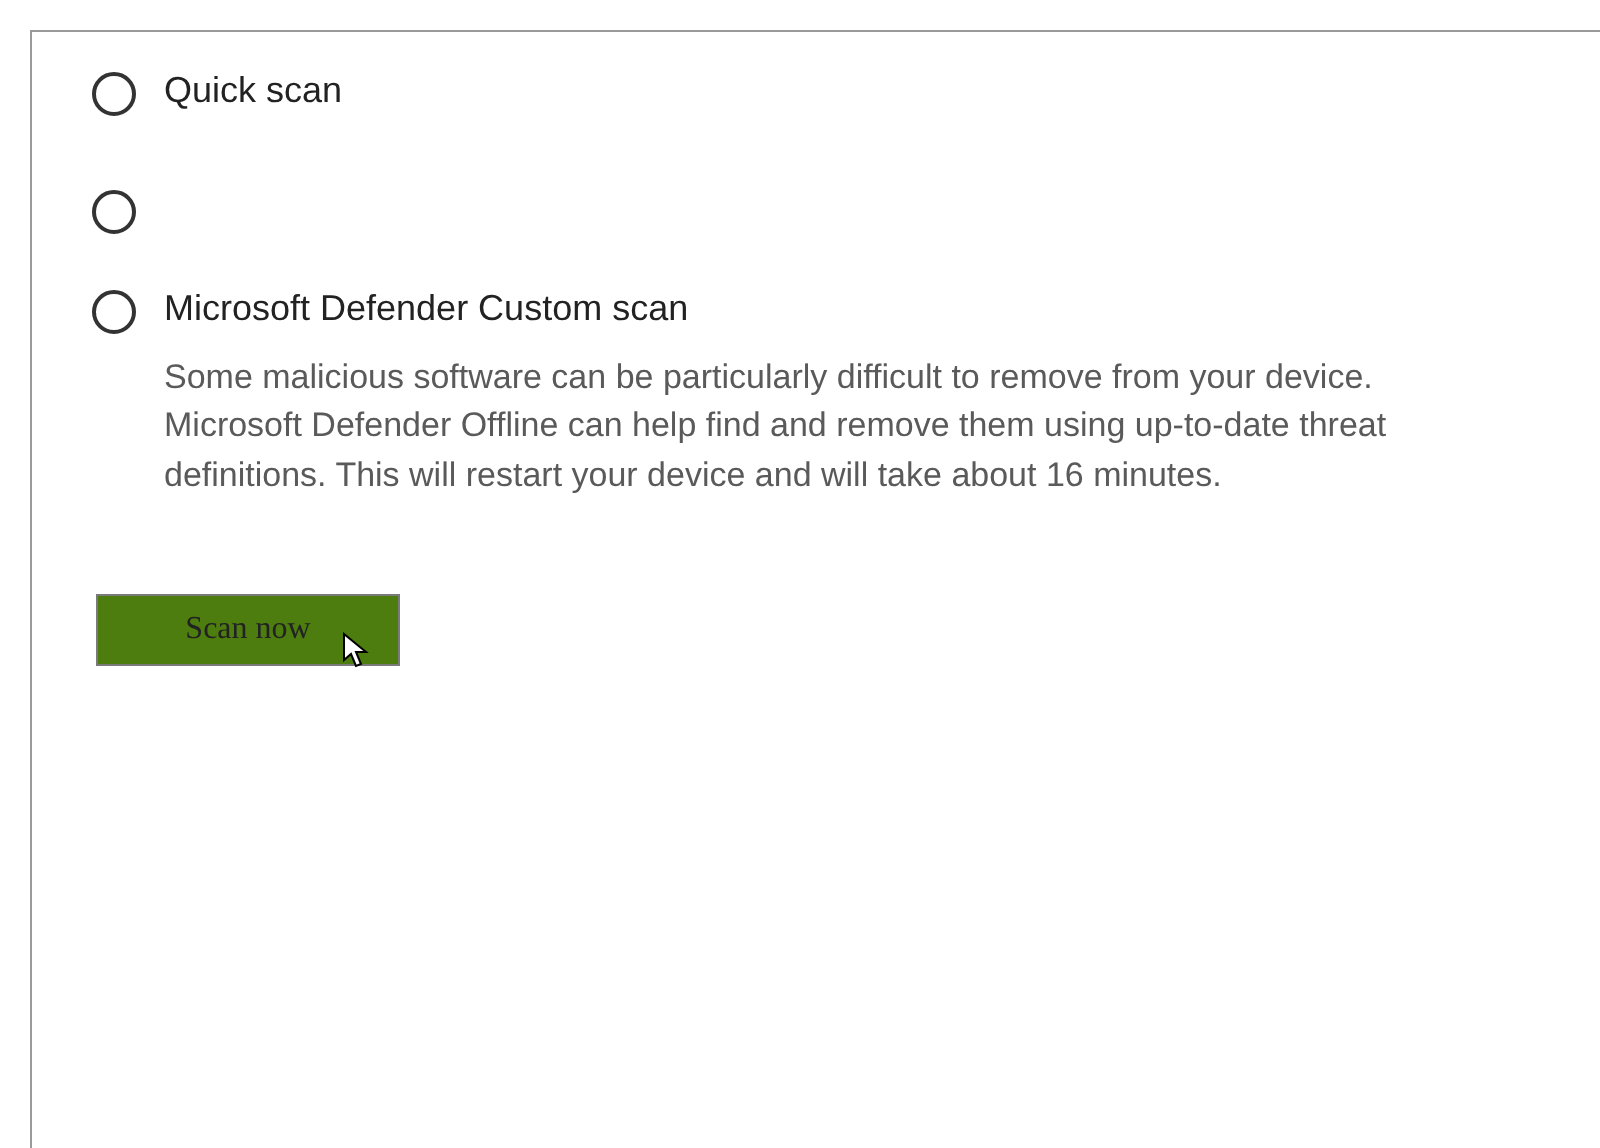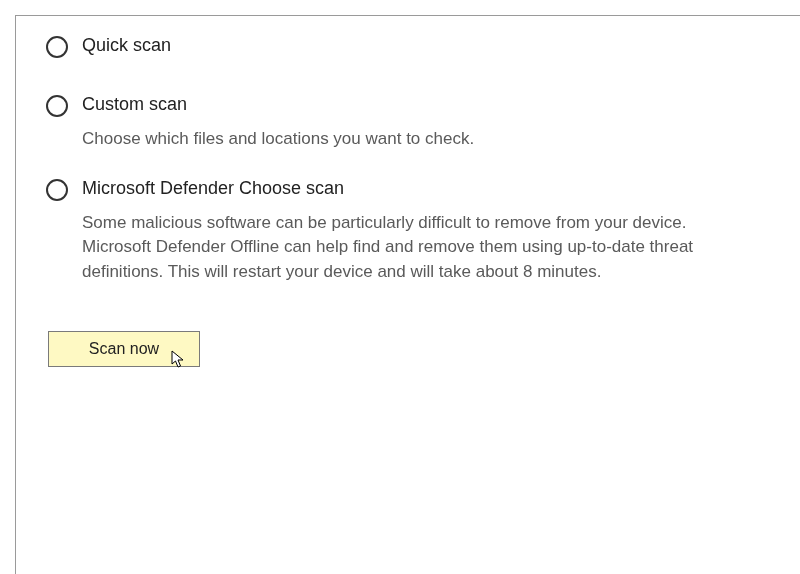--- a/index.html
+++ b/index.html
@@ -67,27 +67,27 @@
     .option-desc {
       font-size: 17px;
       color: #5a5a5a;
       line-height: 1.45;
     }
     .scan-button {
       margin-top: 20px;
       margin-left: 2px;
       width: 152px;
       height: 36px;
-      background: #fef9c3;
+      background: #4d7c0f;
       border: 1px solid #7a7a7a;
       font-size: 16px;
       color: #222;
       cursor: pointer;
       text-align: center;
-      font-family: Liberation Sans, sans-serif;
+      font-family: Liberation Serif, serif;
       position: relative;
     }
     .cursor {
       position: absolute;
       right: 12px;
       bottom: -4px;
       pointer-events: none;
     }
   </style>
 </head>
@@ -98,31 +98,27 @@
   <div class="option-group">
     <div class="radio"></div>
     <div class="option-text">
       <div class="option-title">Quick scan</div>
     </div>
   </div>
 
 
   <div class="option-group">
     <div class="radio"></div>
-    <div class="option-text">
-      <div class="option-title">Custom scan</div>
-      <div class="option-desc">Choose which files and locations you want to check.</div>
-    </div>
   </div>
 
   <div class="option-group">
     <div class="radio"></div>
     <div class="option-text">
-      <div class="option-title">Microsoft Defender Choose scan</div>
-      <div class="option-desc">Some malicious software can be particularly difficult to remove from your device. Microsoft Defender Offline can help find and remove them using up-to-date threat definitions. This will restart your device and will take about 8 minutes.</div>
+      <div class="option-title">Microsoft Defender Custom scan</div>
+      <div class="option-desc">Some malicious software can be particularly difficult to remove from your device. Microsoft Defender Offline can help find and remove them using up-to-date threat definitions. This will restart your device and will take about 16 minutes.</div>
     </div>
   </div>
 
   <button class="scan-button">
     <span>Scan now</span>
     <svg class="cursor" width="16" height="20" viewBox="0 0 16 20">
       <path d="M1 1 L1 14 L4.5 11 L7 17 L9.5 16 L7 10 L12 10 Z" fill="#fff" stroke="#000" stroke-width="1"></path>
     </svg>
   </button>
 

